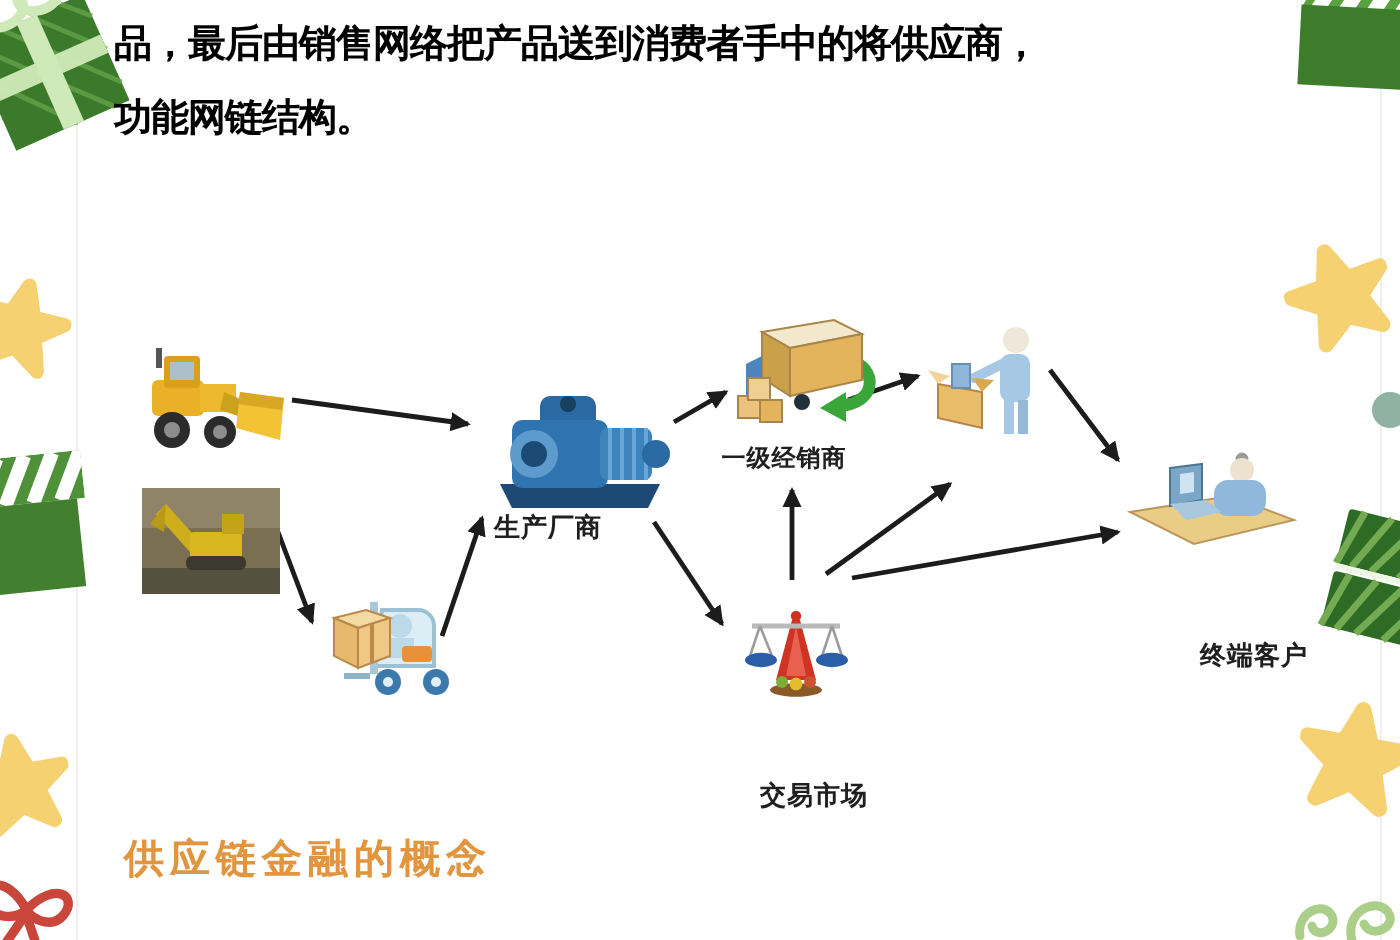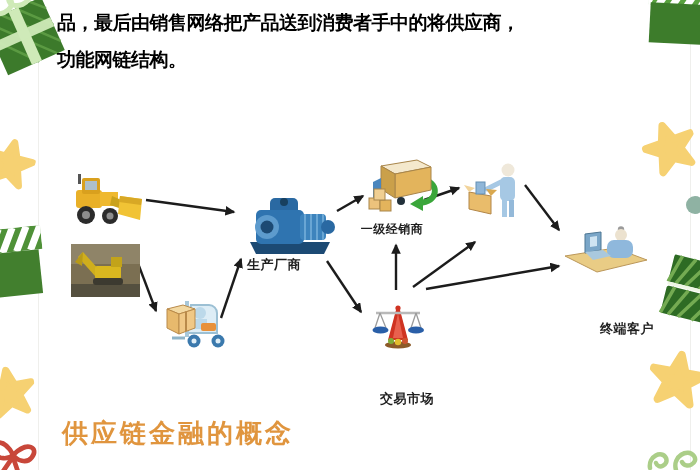--- a/index.html
+++ b/index.html
@@ -16,21 +16,21 @@
   .diagram{position:absolute;left:0;top:140px;width:700px;height:250px;}
   .arrows{position:absolute;left:0;top:0;}
   .node-icon{position:absolute;}
   .node-label{
     position:absolute;width:100px;text-align:center;
     font-weight:700;font-size:13px;color:#1f1f1f;letter-spacing:0.5px;line-height:15px;
   }
   .node-label.small{font-size:12px;}
   .heading{
     position:absolute;left:62px;top:416px;
-    font-size:26px;font-weight:700;letter-spacing:3px;color:#e0953e;
+    font-size:20px;font-weight:700;letter-spacing:3px;color:#e0953e;
   }
 </style>
 </head>
 <body>
 
 <div class="page">
 
   <div class="edge-line" style="left:38px;"></div>
   <div class="edge-line" style="left:690px;"></div>
 

